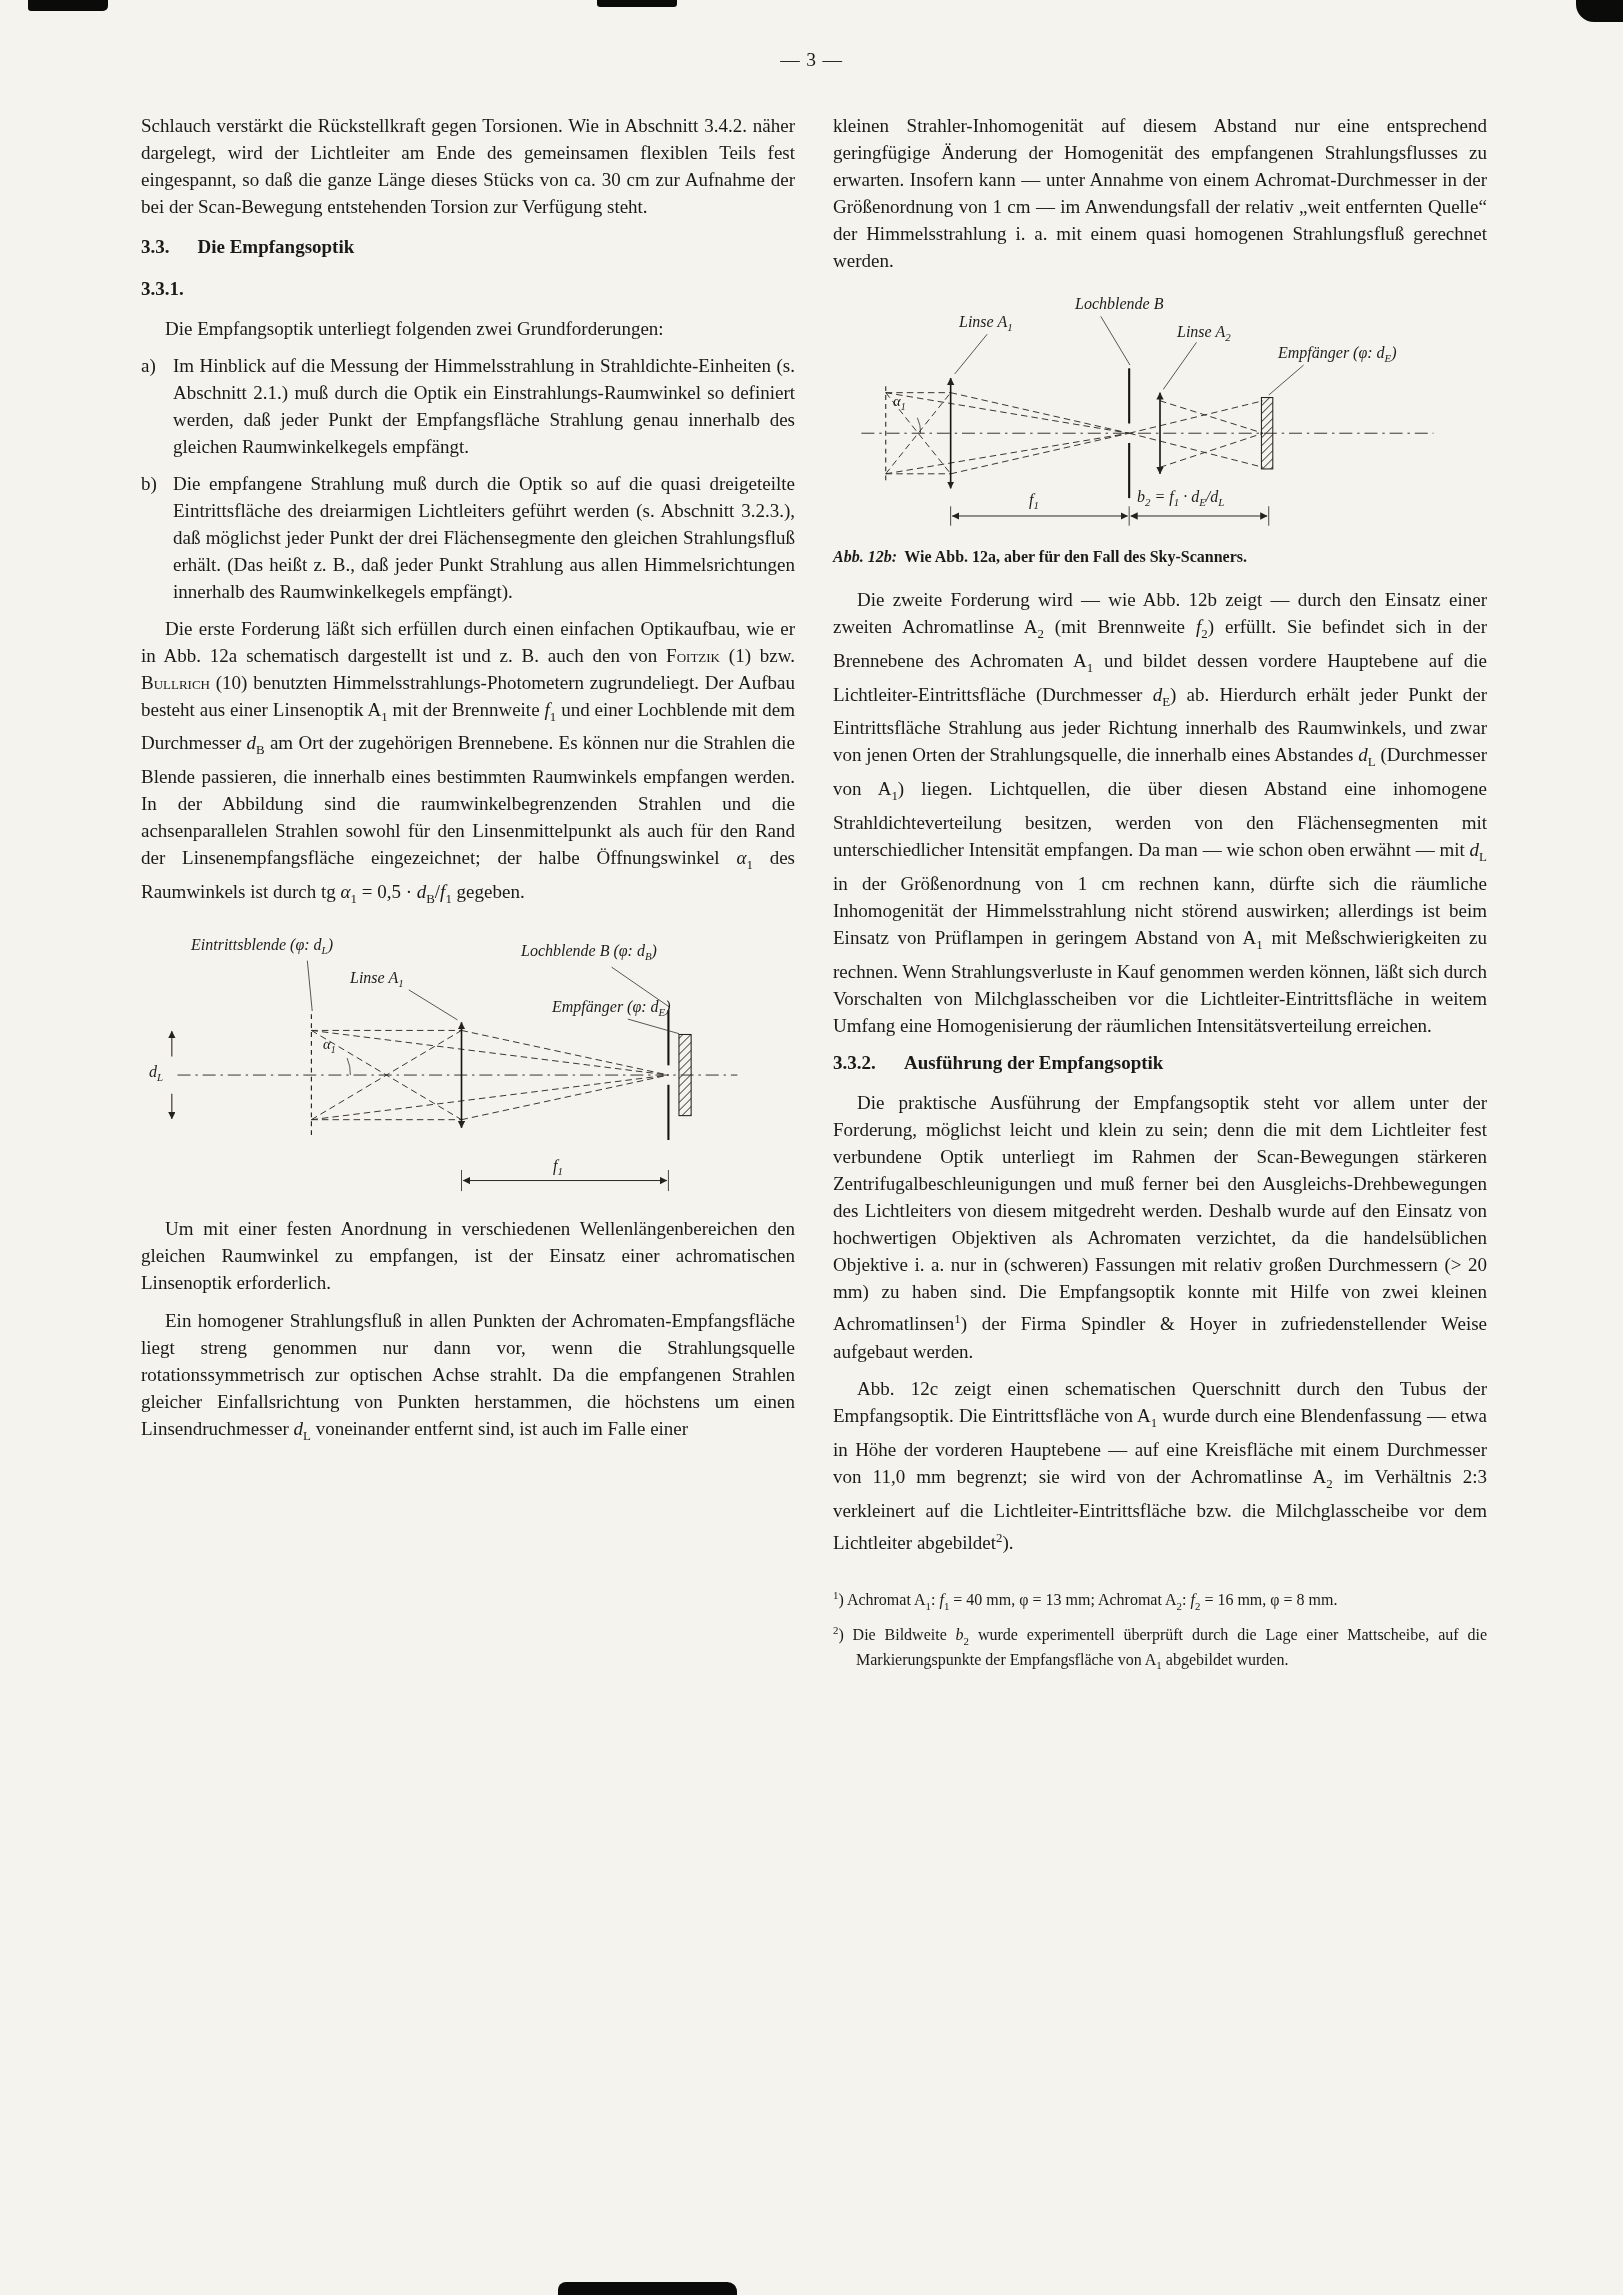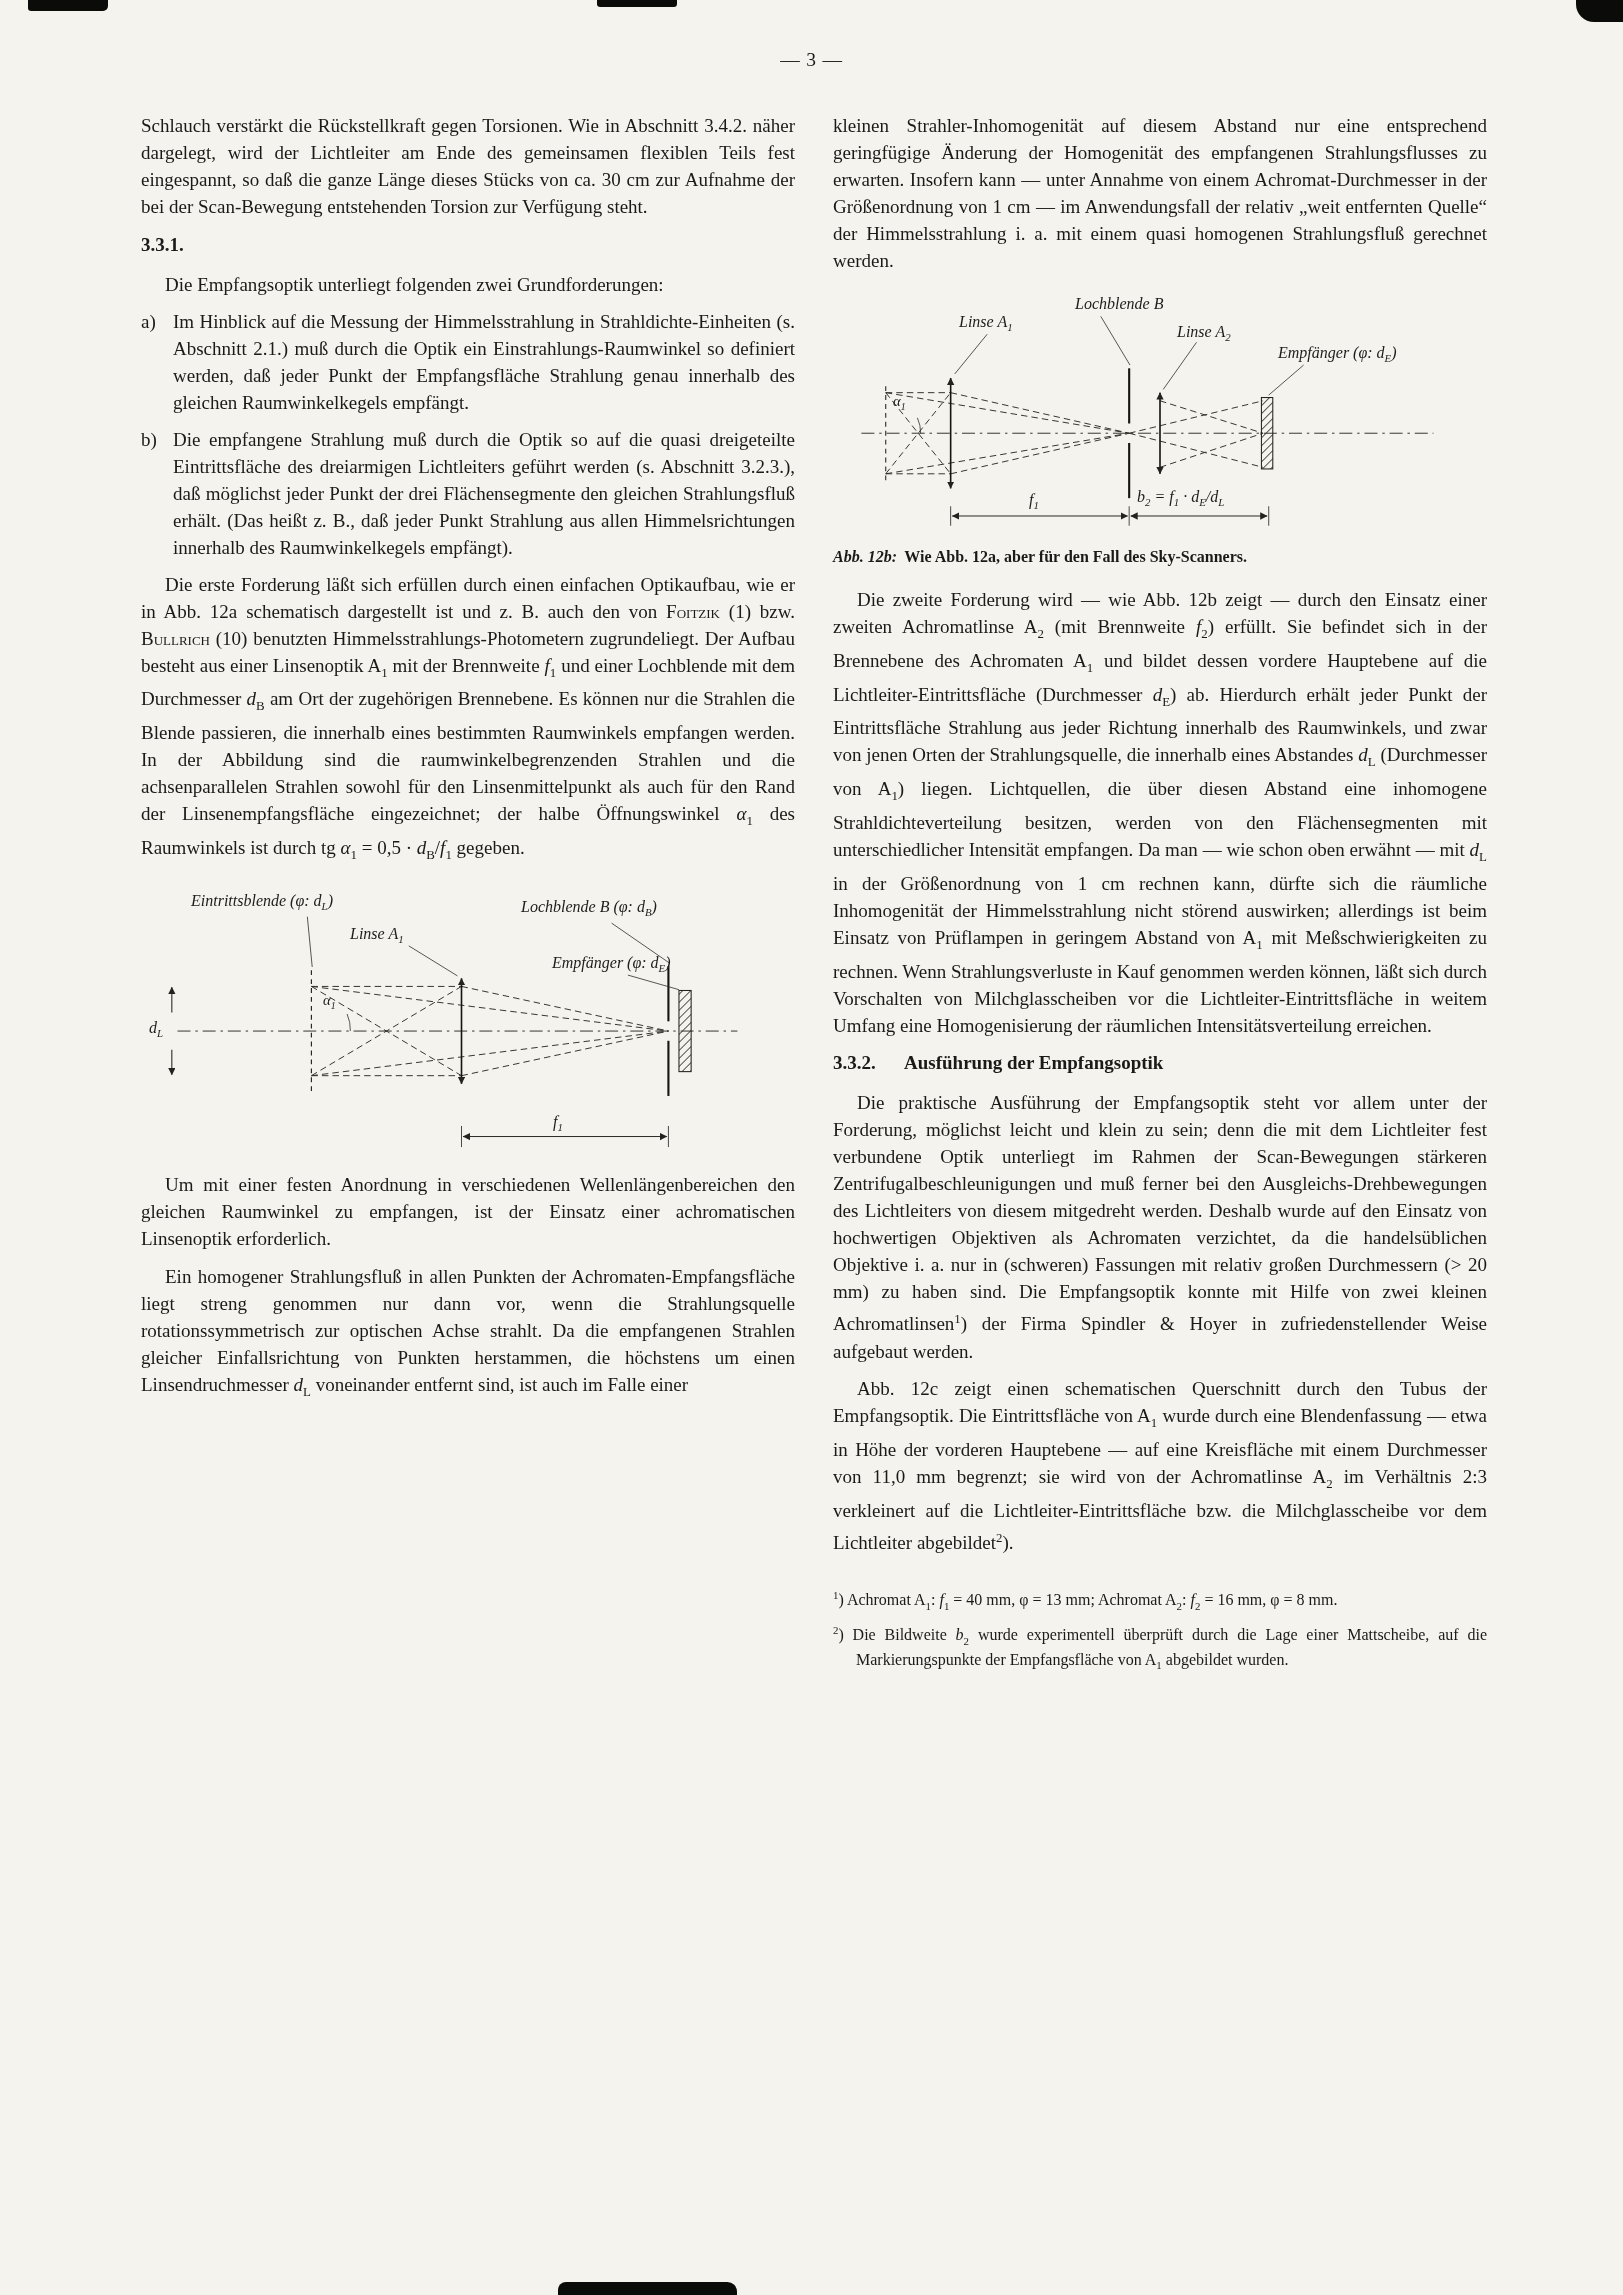--- a/index.html
+++ b/index.html
@@ -64,20 +64,21 @@
   <div class="artifact art-tm"></div>
   <div class="artifact art-tr"></div>
   <div class="artifact art-b"></div>
 
   <div class="pageno">—  3  —</div>
 
   <div class="col col-left">
 
     <p class="body">Schlauch verstärkt die Rückstellkraft gegen Torsionen. Wie in Abschnitt 3.4.2. näher dargelegt, wird der Lichtleiter am Ende des gemeinsamen flexiblen Teils fest eingespannt, so daß die ganze Länge dieses Stücks von ca. 30 cm zur Aufnahme der bei der Scan-Bewegung entstehenden Torsion zur Verfügung steht.</p>
 
+    <p class="h-sec"><span class="num">3.3.</span><span>Die Empfangsoptik</span></p>
 
     <div class="h-sub">
       <span class="num">3.3.1.</span>
     </div>
 
     <p class="body ind">Die Empfangsoptik unterliegt folgenden zwei Grundforderungen:</p>
 
     <div class="list-item">
       <span class="marker">a)</span>
       <span class="itext">Im Hinblick auf die Messung der Himmelsstrahlung in Strahldichte-Einheiten (s. Abschnitt 2.1.) muß durch die Optik ein Einstrahlungs-Raumwinkel so definiert werden, daß jeder Punkt der Empfangsfläche Strahlung genau innerhalb des gleichen Raumwinkelkegels empfängt.</span>

